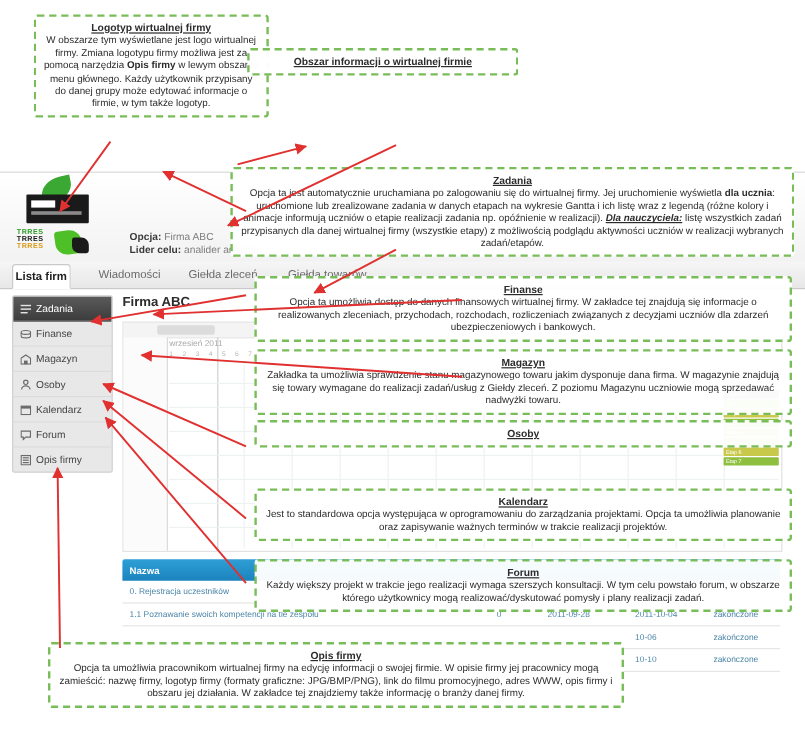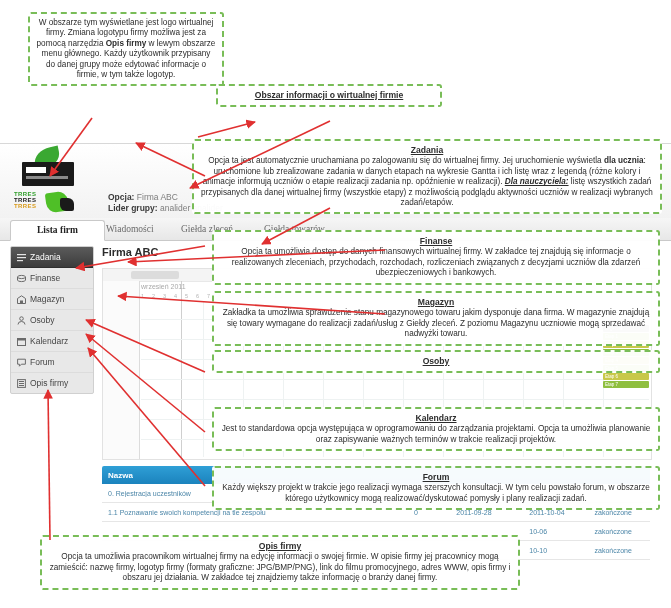--- a/index.html
+++ b/index.html
@@ -68,22 +68,22 @@
   }
   .group-info b{color:#3a3a3a;}
   
   .tabbar{
     position:absolute;left:0;top:74px;width:671px;height:22px;
     background:linear-gradient(#f6f6f6,#e7e7e7);
     border-bottom:1px solid #c9c9c9;
   }
   .tab{
     position:absolute;top:2px;height:19px;line-height:19px;
-    font-size:9.5px;color:#6a6a6a;padding:0 26px;
-    border-radius:3px 3px 0 0;white-space:nowrap;font-family:Liberation Serif, serif;
+    font-size:9.5px;color:#6a6a6a;padding:0 2px;
+    border-radius:3px 3px 0 0;white-space:nowrap;
   }
   .tab.active{
     background:#ffffff;color:#222;font-weight:bold;
     border:1px solid #c9c9c9;border-bottom:1px solid #ffffff;
     top:2px;height:19px;line-height:19px;
   }
   
   .sidebar{
     position:absolute;left:10px;top:102px;width:82px;
     background:#e8e8e8;border:1px solid #d0d0d0;border-radius:2px;
@@ -217,21 +217,21 @@
       <div class="g"></div>
       <div class="g2"></div>
     </div>
 
     <div class="group-info">
       <div>
         <b>Opcja:</b>
         <span>Firma ABC</span>
       </div>
       <div>
-        <b>Lider grupy:</b>
+        <b>Lider celu:</b>
         <span>analider analider</span>
       </div>
     </div>
   </div>
 
   <div class="tabbar">
     <div class="tab active" style="left:10px">Lista firm</div>
     <div class="tab" style="left:80px">Wiadomości</div>
     <div class="tab" style="left:155px">Giełda zleceń</div>
     <div class="tab" style="left:238px">Giełda towarów</div>
@@ -404,24 +404,25 @@
     <line x1="205" y1="372" x2="86" y2="320"></line>
     <line x1="205" y1="432" x2="86" y2="334"></line>
     <line x1="205" y1="486" x2="88" y2="348"></line>
     <line x1="50" y1="540" x2="48" y2="390"></line>
     <line x1="205" y1="246" x2="76" y2="268"></line>
     <line x1="330" y1="208" x2="262" y2="244"></line>
   </g>
 </svg>
 
 <div class="ann" style="left:28px;top:12px;width:196px;">
+  <span class="ttl">Logotyp wirtualnej firmy</span>
   <span>W obszarze tym wyświetlane jest logo wirtualnej firmy. Zmiana logotypu firmy możliwa jest za pomocą narzędzia <b>Opis firmy</b> w lewym obszarze menu głównego. Każdy użytkownik przypisany do danej grupy może edytować informacje o firmie, w tym także logotyp.</span>
 </div>
 
-<div class="ann" style="left:216px;top:40px;width:226px;margin-top:44px;">
+<div class="ann" style="left:206px;top:40px;width:226px;">
   <span class="ttl">Obszar informacji o wirtualnej firmie</span>
 </div>
 
 <div class="ann" style="left:192px;top:139px;width:470px;">
   <span class="ttl">Zadania</span>
   <span>Opcja ta jest automatycznie uruchamiana po zalogowaniu się do wirtualnej firmy. Jej uruchomienie wyświetla <b>dla ucznia</b>: uruchomione lub zrealizowane zadania w danych etapach na wykresie Gantta i ich listę wraz z legendą (różne kolory i animacje informują uczniów o etapie realizacji zadania np. opóźnienie w realizacji). <b><u>Dla nauczyciela:</u></b> listę wszystkich zadań przypisanych dla danej wirtualnej firmy (wszystkie etapy) z możliwością podglądu aktywności uczniów w realizacji wybranych zadań/etapów.</span>
 </div>
 
 <div class="ann" style="left:212px;top:230px;width:448px;">
   <span class="ttl">Finanse</span>

